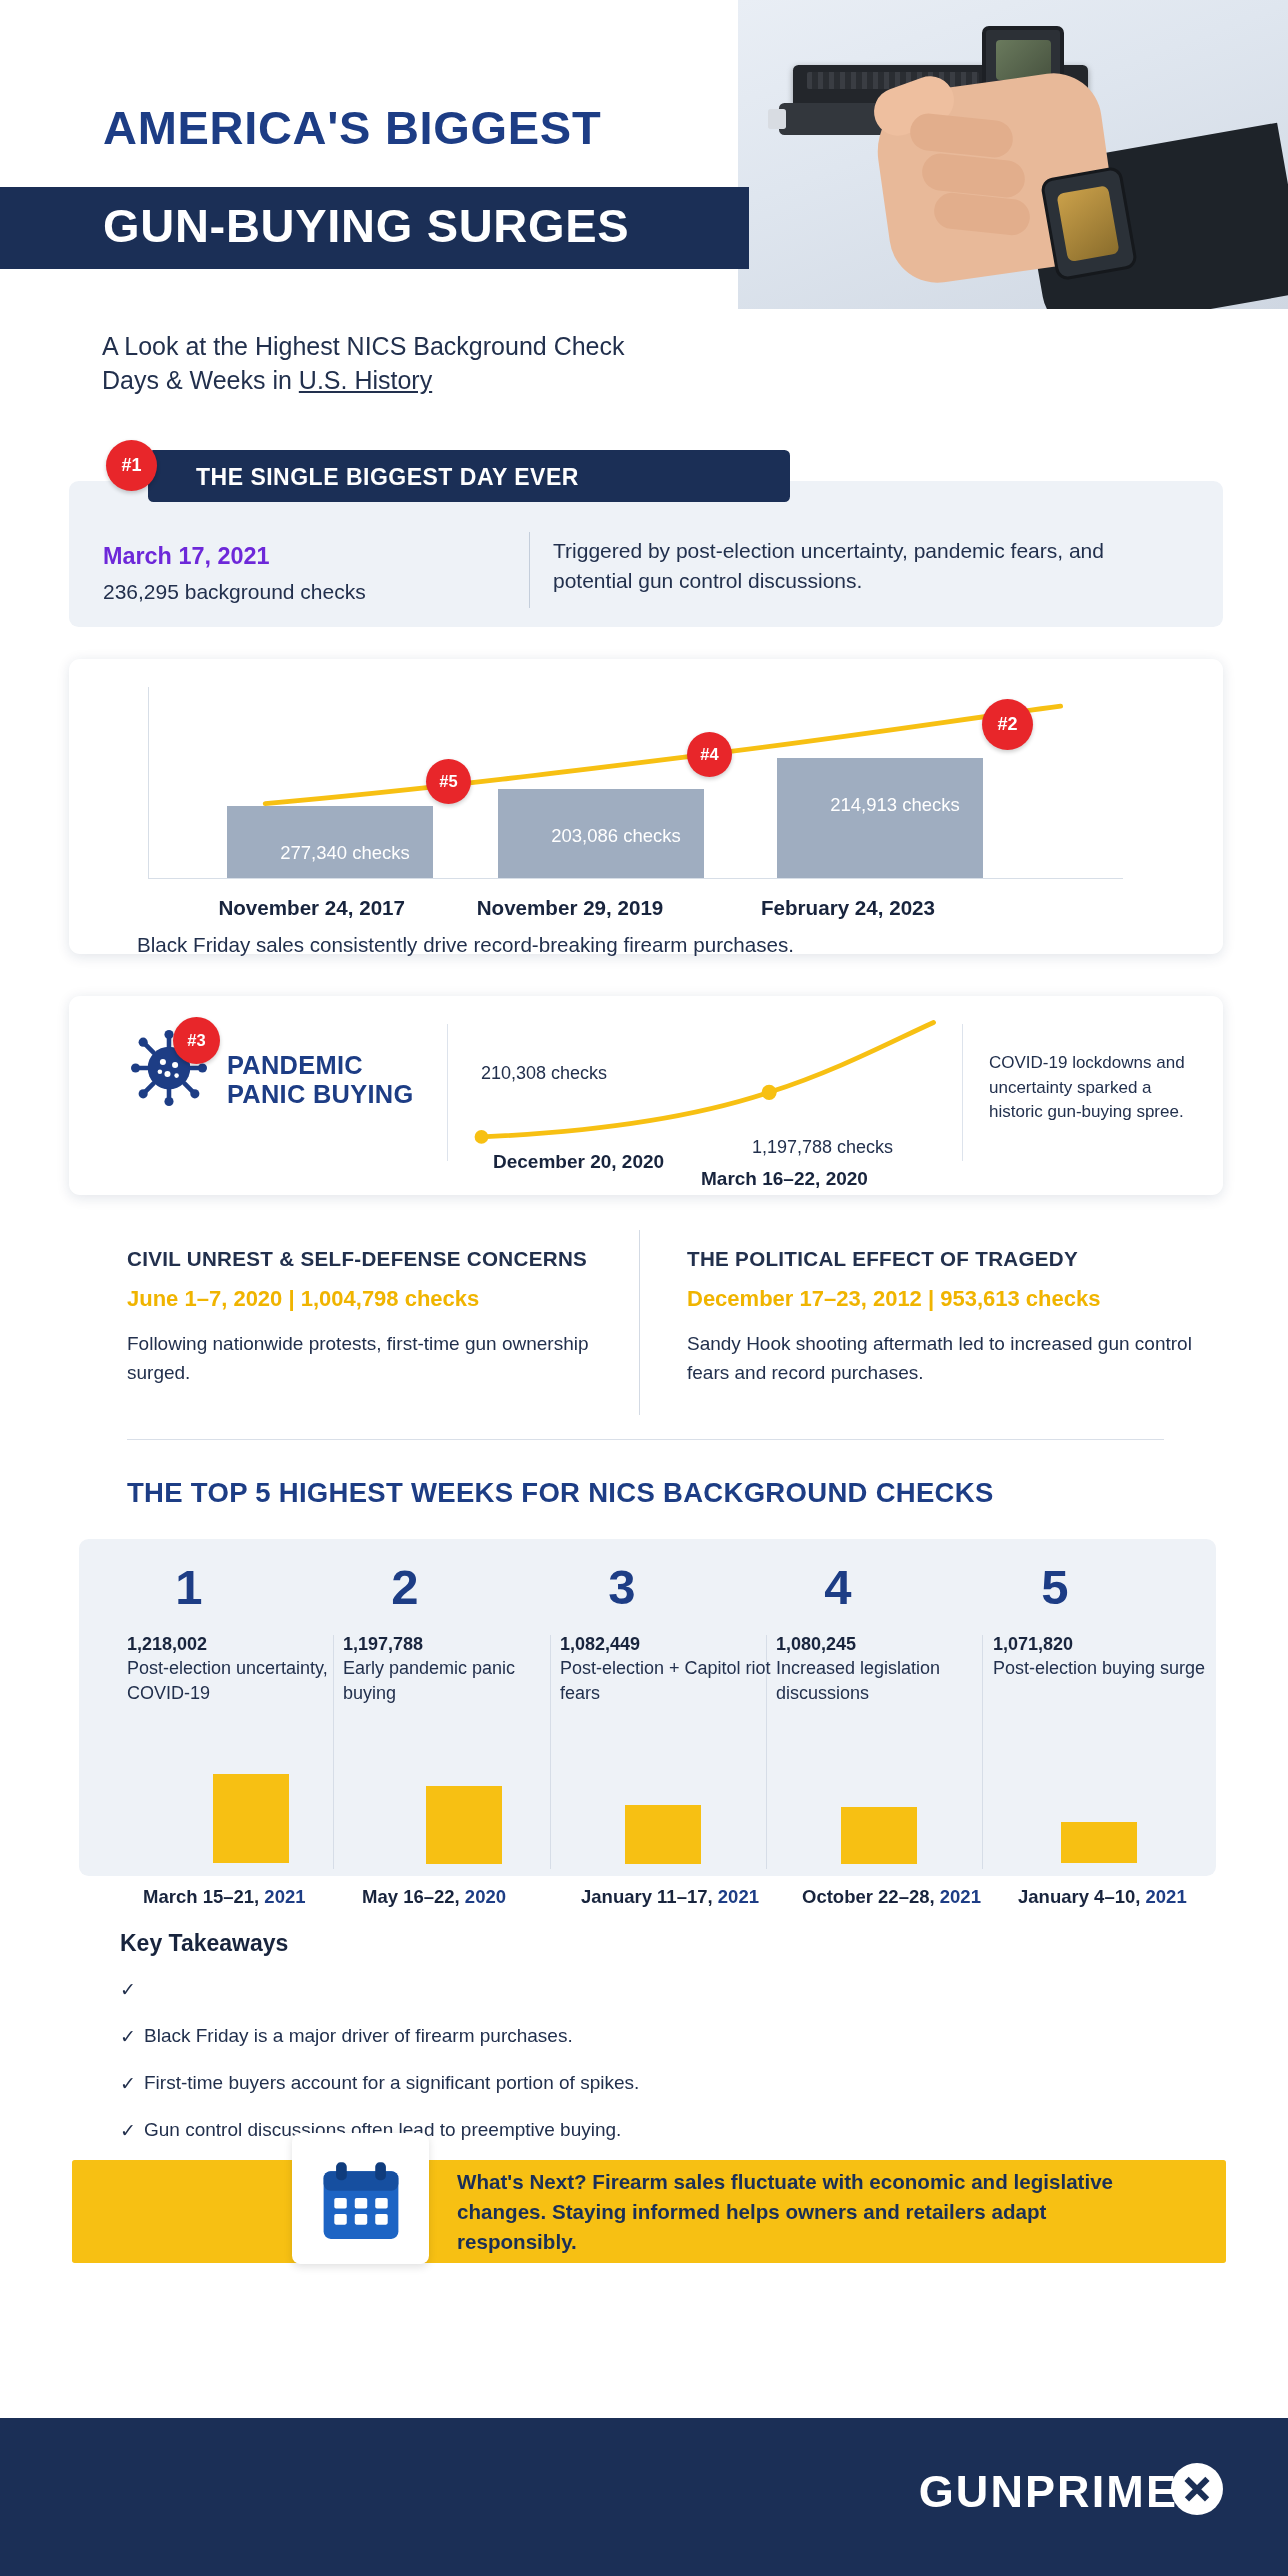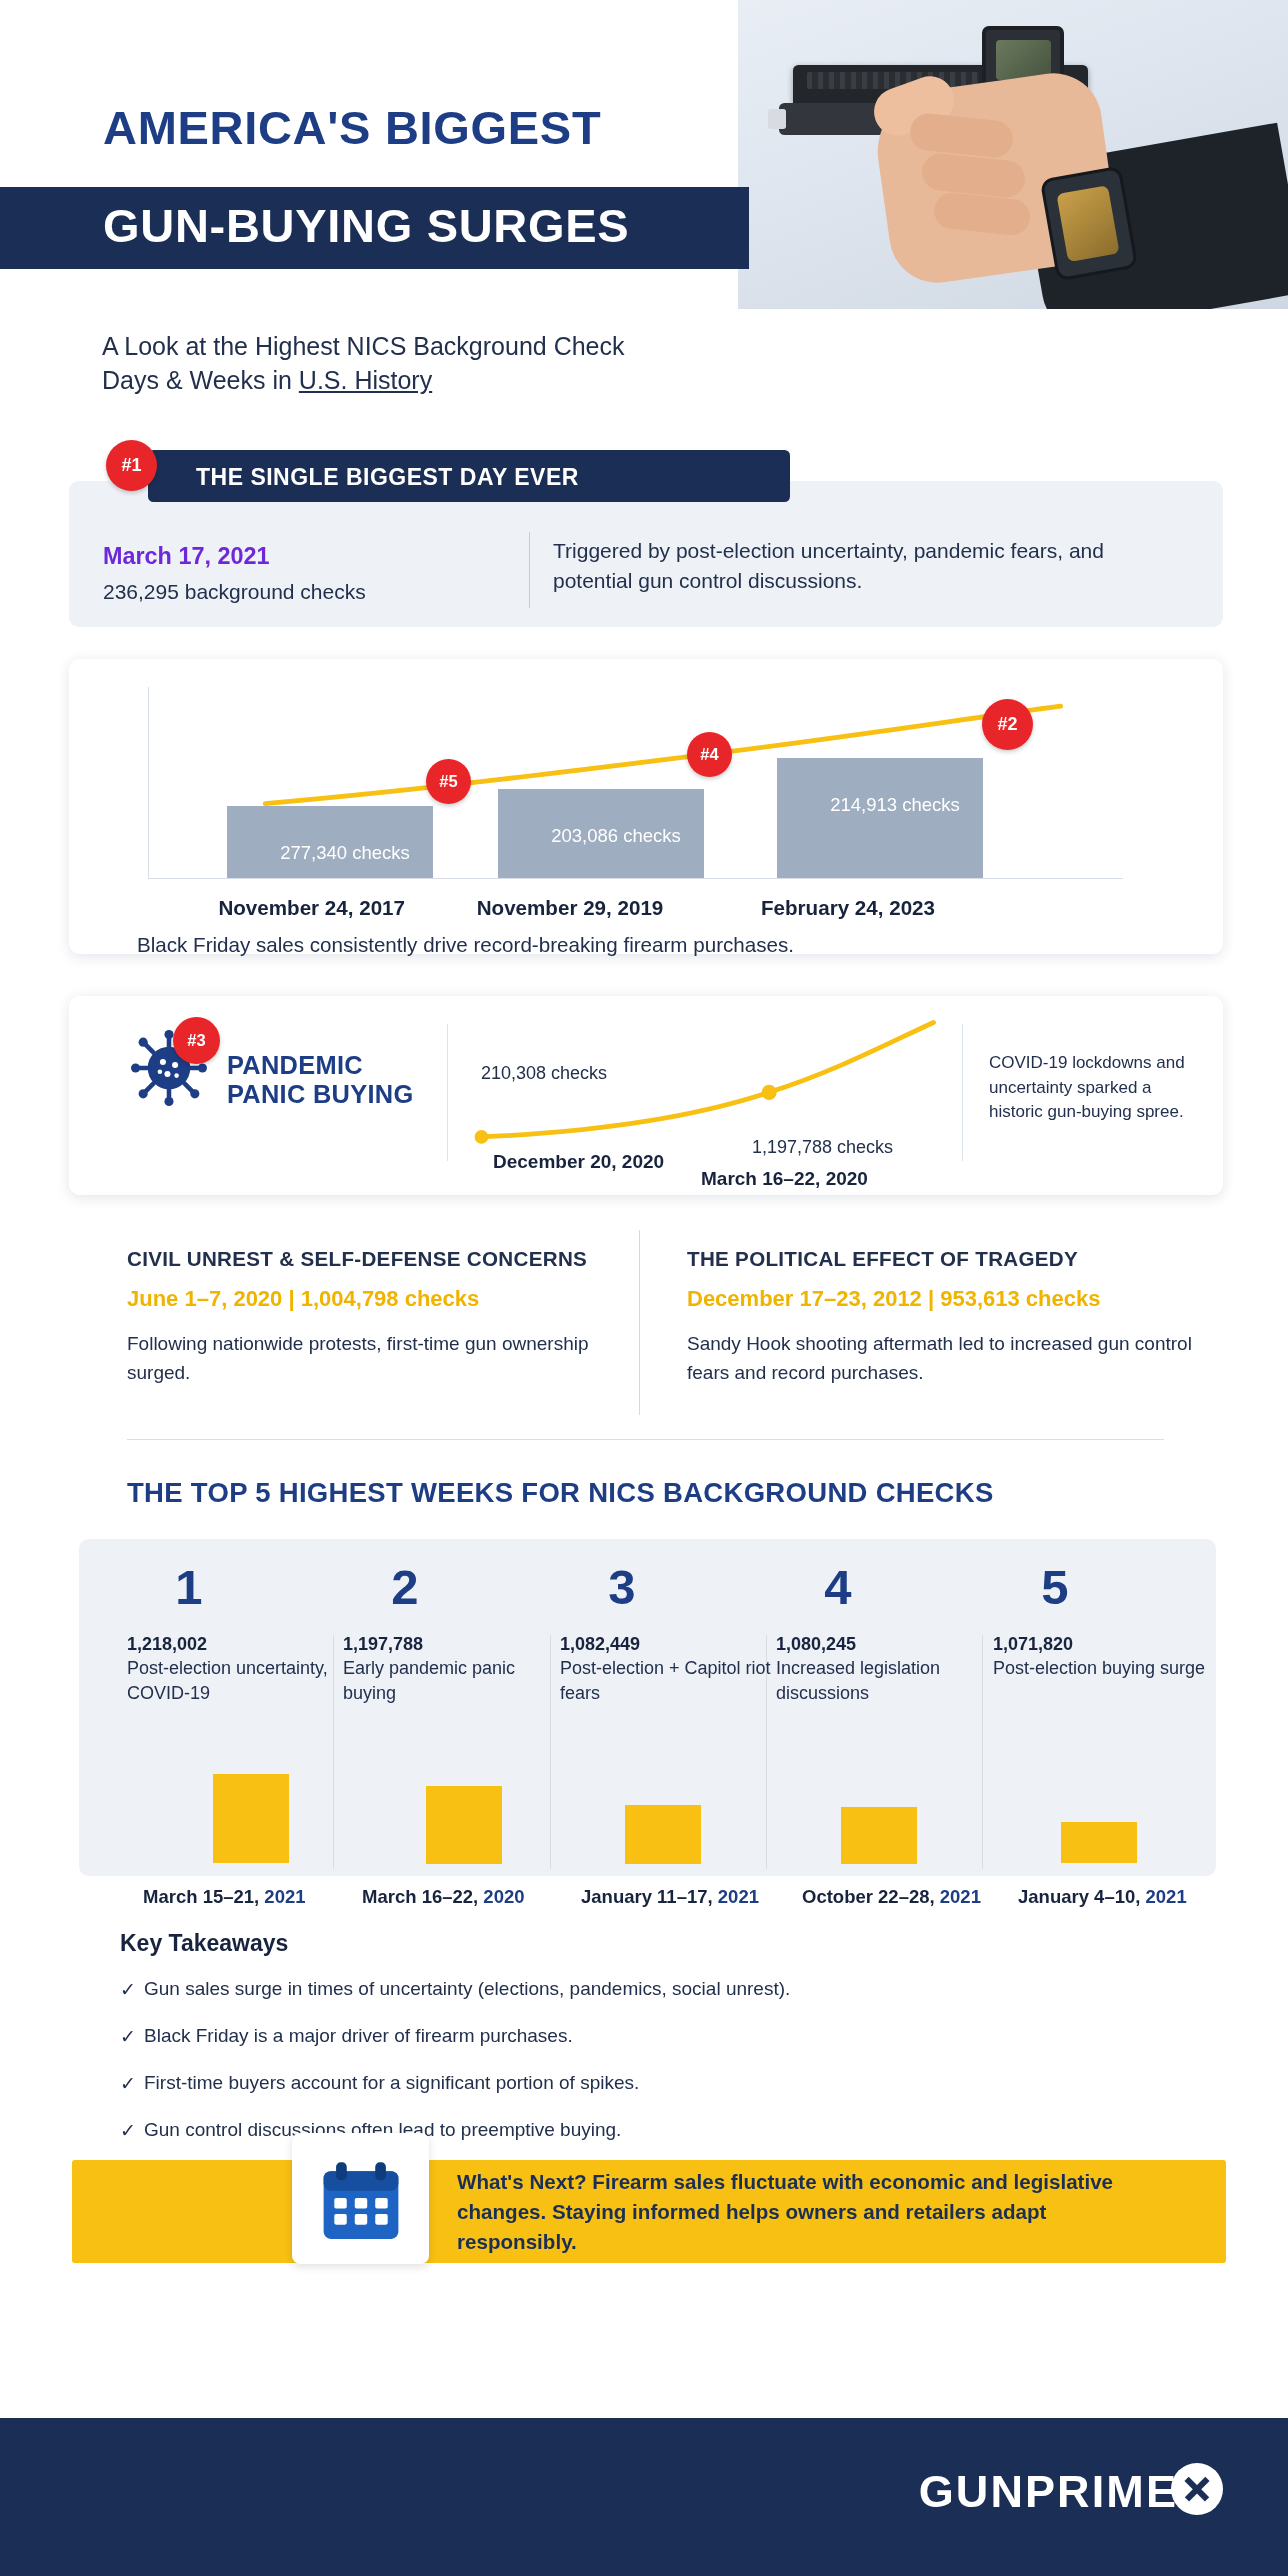--- a/index.html
+++ b/index.html
@@ -429,36 +429,35 @@
   <div class="t5-bar" style="left:213px; top:1774px; height:89px;"></div>
   <div class="t5-bar" style="left:426px; top:1786px; height:78px;"></div>
   <div class="t5-bar" style="left:625px; top:1805px; height:59px;"></div>
   <div class="t5-bar" style="left:841px; top:1807px; height:57px;"></div>
   <div class="t5-bar" style="left:1061px; top:1822px; height:41px;"></div>
 
   <div class="t5-xlabel" style="left:124px;">
     <span>March 15–21, </span><span class="yr">2021</span>
   </div>
   <div class="t5-xlabel" style="left:343px;">
-    <span>March 16–22, </span><span class="yr">2020</span>
+    <span>May 16–22, </span><span class="yr">2020</span>
   </div>
   <div class="t5-xlabel" style="left:562px;">
     <span>January 11–17, </span><span class="yr">2021</span>
   </div>
   <div class="t5-xlabel" style="left:783px;">
     <span>October 22–28, </span><span class="yr">2021</span>
   </div>
   <div class="t5-xlabel" style="left:999px;">
     <span>January 4–10, </span><span class="yr">2021</span>
   </div>
 
   <div class="kt-title">Key Takeaways</div>
 
   <div class="kt-check" style="top:1978px;">✓</div>
-  <div class="kt-item" style="top:1978px;">Gun sales surge in times of uncertainty (elections, pandemics, social unrest).</div>
 
   <div class="kt-check" style="top:2025px;">✓</div>
   <div class="kt-item" style="top:2025px;">Black Friday is a major driver of firearm purchases.</div>
 
   <div class="kt-check" style="top:2072px;">✓</div>
   <div class="kt-item" style="top:2072px;">First-time buyers account for a significant portion of spikes.</div>
 
   <div class="kt-check" style="top:2119px;">✓</div>
   <div class="kt-item" style="top:2119px;">Gun control discussions often lead to preemptive buying.</div>
 

